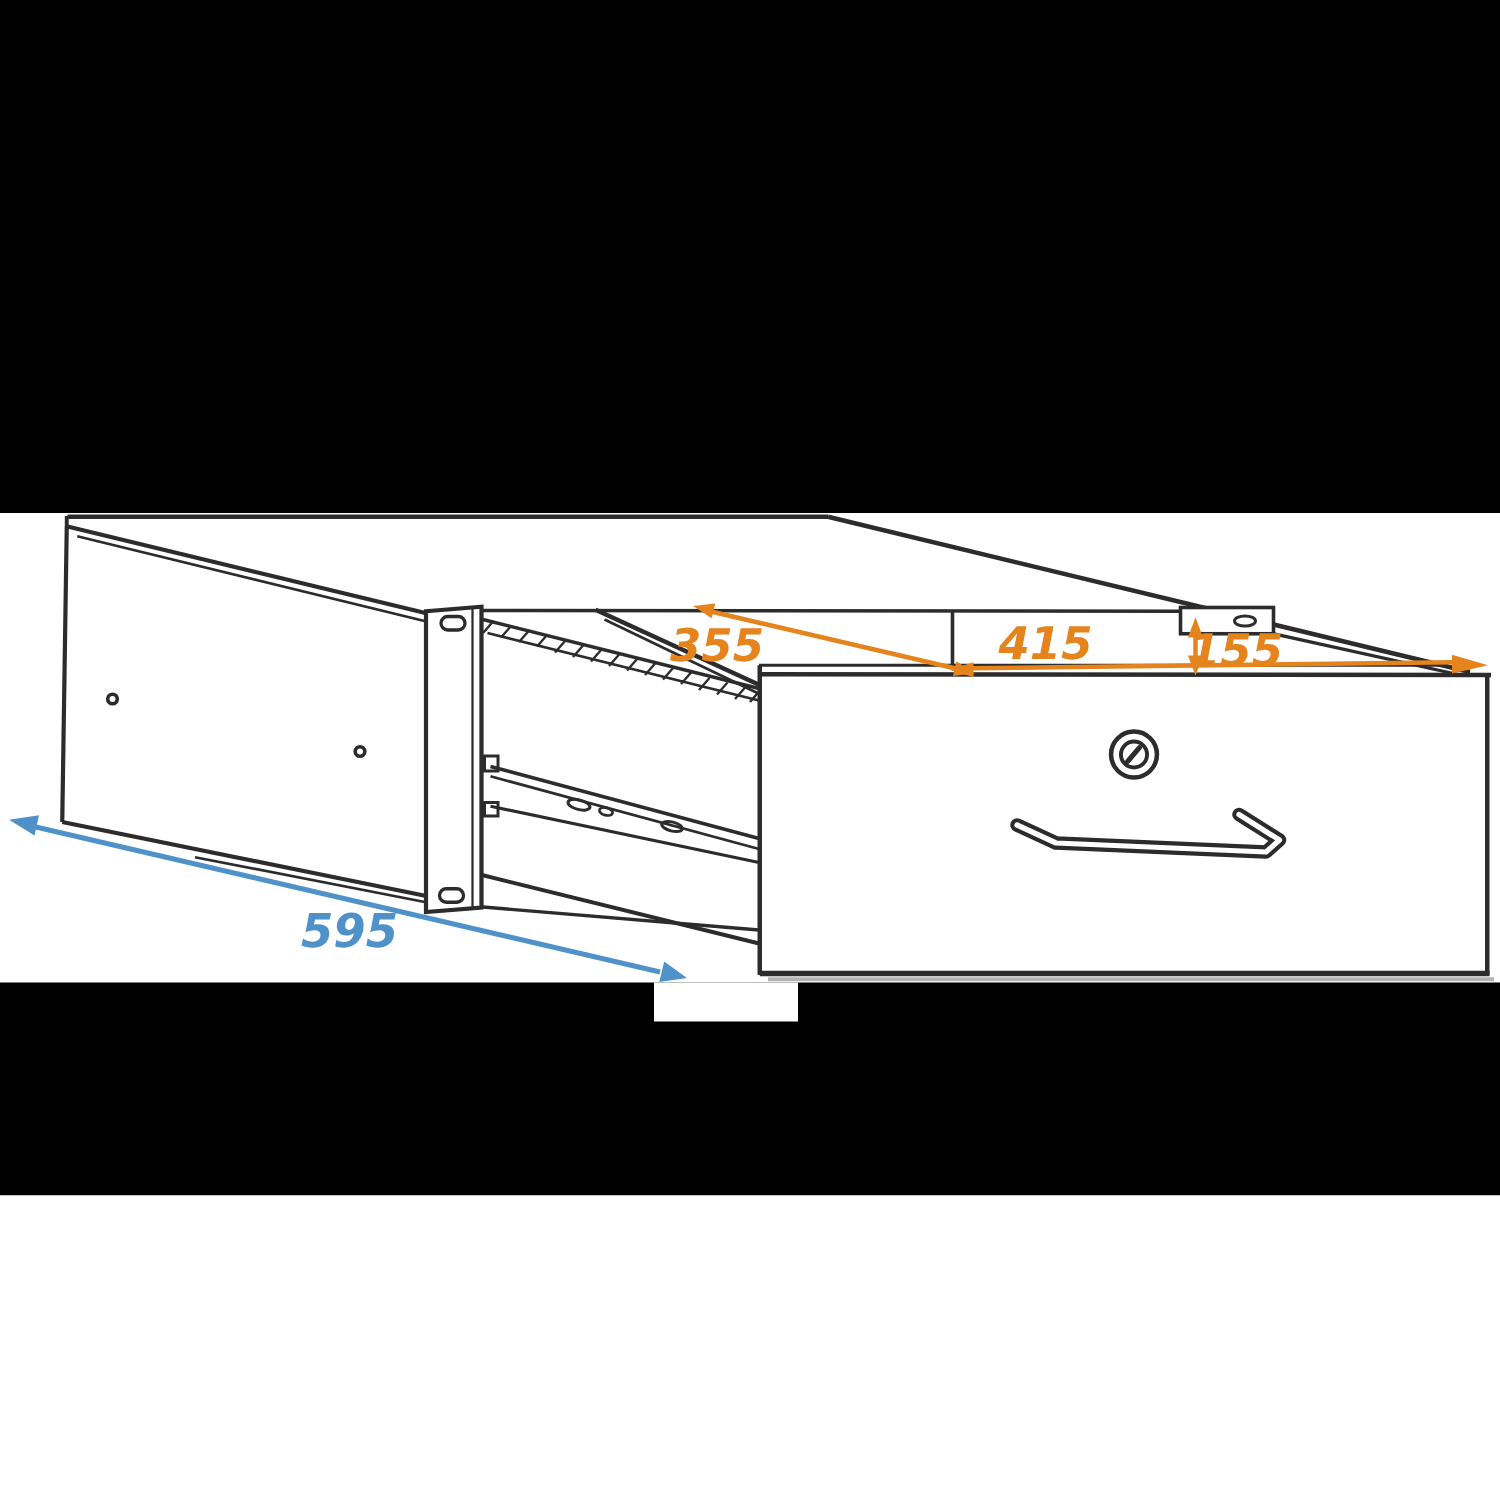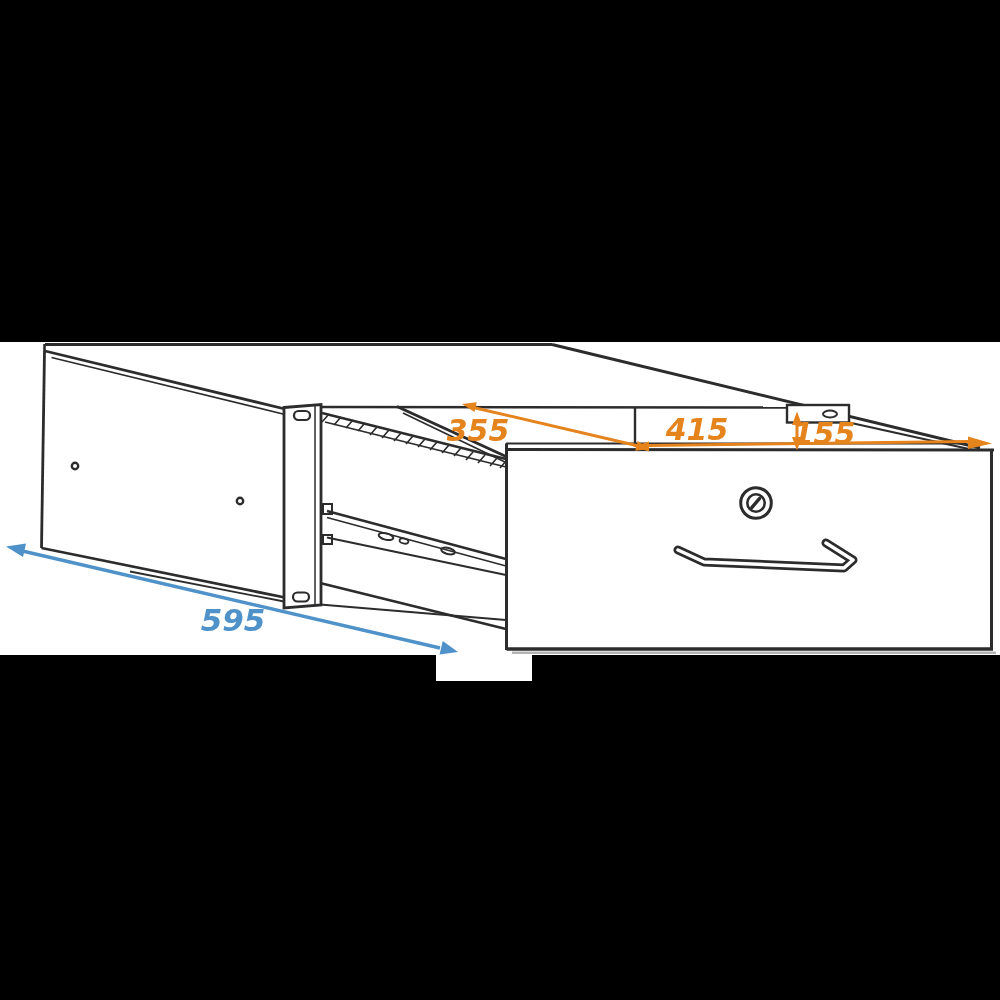--- a/index.html
+++ b/index.html
@@ -1,16 +1,16 @@
 <!DOCTYPE html>
 <html style="--color-dimension-orange: #e5831c; --color-dimension-blue: #4f92c9; --color-line: #2c2c2c; --color-shadow: #b3b3b3; --color-letterbox: #000000; --color-background: #ffffff;"><head>
 <meta charset="utf-8">
 <style>
   html,body{margin:0;padding:0;background:#ffffff;}
-  .stage{position:relative;width:1000px;height:1000px;background:#fff;overflow:hidden;
+  .stage{position:relative;width:1000px;height:797px;background:#fff;overflow:hidden;
          font-family:"DejaVu Sans","Liberation Sans",sans-serif;text-decoration:underline;}
   svg{position:absolute;left:0;top:0;width:1000px;height:1000px;display:block;}
   .ln{stroke:var(--color-line,#2c2c2c);fill:none;stroke-linecap:butt;}
   .lnr{stroke:var(--color-line,#2c2c2c);fill:none;stroke-linecap:round;stroke-linejoin:round;}
   .wfill{fill:#ffffff;}
   .band{fill:var(--color-letterbox,#000000);}
   .shadow{stroke:var(--color-shadow,#b3b3b3);fill:none;}
   .dimO{stroke:var(--color-dimension-orange,#e5831c);fill:none;}
   .dimOf{fill:var(--color-dimension-orange,#e5831c);stroke:none;}
   .dimB{stroke:var(--color-dimension-blue,#4f92c9);fill:none;}

